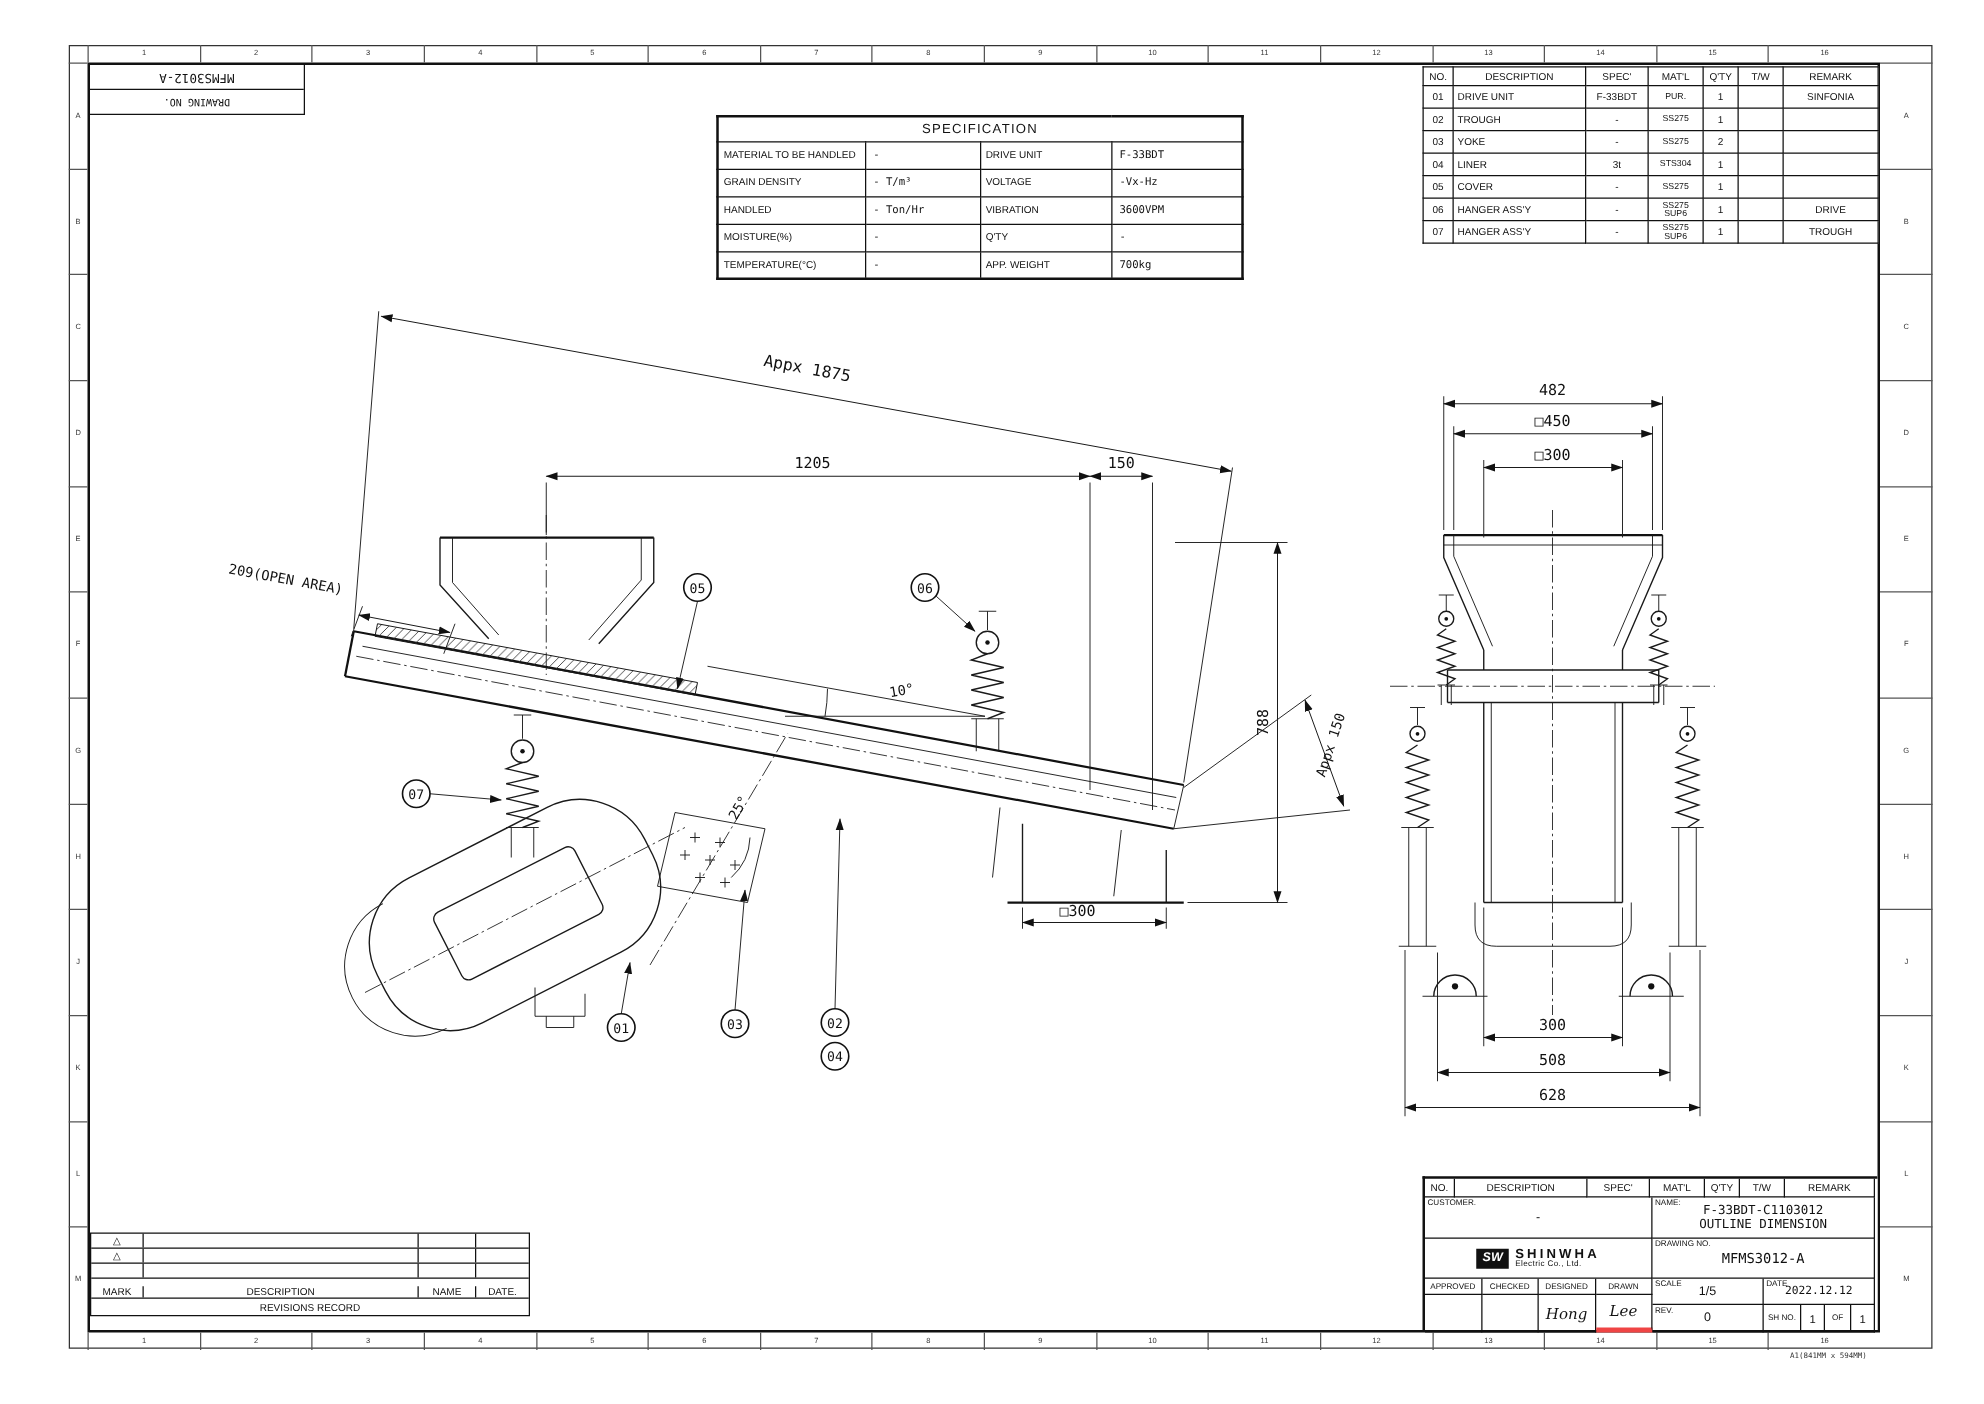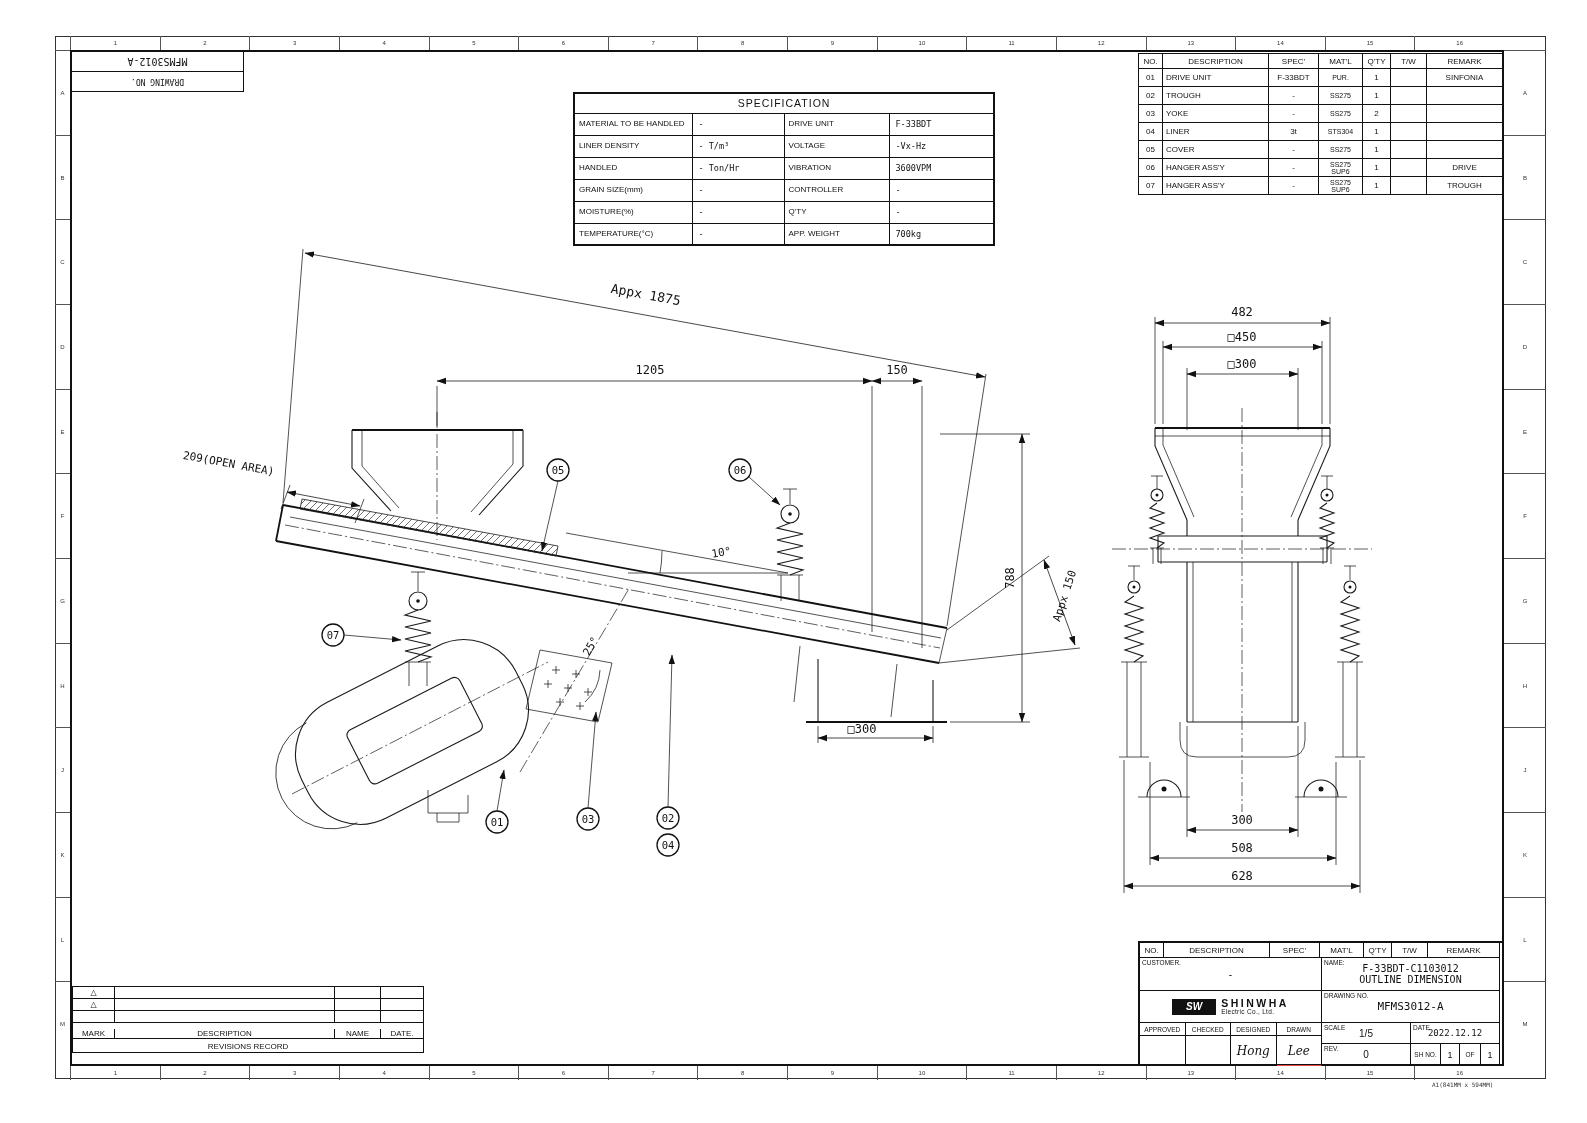--- a/index.html
+++ b/index.html
@@ -42,21 +42,21 @@
   .parts td.c-matl { white-space:pre-line; font-size:7px; line-height:1; }
 
   
   .tblock { left:1138px; top:941px; width:364px; height:123px; background:#fff; border:2px solid #111; border-right:none; border-bottom:none; z-index:2; font-size:8px; }
   .tb-cell { position:absolute; border-right:1px solid #111; border-bottom:1px solid #111; overflow:hidden; }
   .tb-head { display:flex; align-items:center; justify-content:center; font-size:8px; }
   .microlab { position:absolute; left:2px; top:1px; font-size:6.5px; }
   .center-wrap { width:100%; height:100%; display:flex; flex-direction:column; align-items:center; justify-content:center; }
   .sig { font-family:"DejaVu Serif", serif; font-style:italic; font-size:12px; }
   .logo-row { display:flex; align-items:center; justify-content:center; gap:5px; height:100%; }
-  .logo-mark { width:44px; height:16px; background:#111; color:#fff; font-weight:bold; font-style:italic; font-size:10px; display:flex; align-items:center; justify-content:center; }
+  .logo-mark { width:26px; height:16px; background:#111; color:#fff; font-weight:bold; font-style:italic; font-size:10px; display:flex; align-items:center; justify-content:center; }
   .logo-name { font-weight:bold; font-size:10.5px; letter-spacing:2.5px; line-height:1; }
   .logo-sub { font-size:6.5px; letter-spacing:0.3px; }
 
   
   .rev { left:72px; top:986px; width:352px; height:67px; border:1px solid #111; background:#fff; z-index:2; font-size:8px; }
   .rev-row { display:flex; border-bottom:1px solid #111; }
   .rev-row:last-child { border-bottom:none; }
   .rev-cell { border-right:1px solid #111; display:flex; align-items:center; justify-content:center; overflow:hidden; }
   .rev-cell:last-child { border-right:none; }
   .w-mark{width:42px;} .w-desc{width:220px;} .w-name{width:46px;} .w-date{flex:1;}
@@ -396,36 +396,30 @@
     </tbody>
     <tbody>
 
     <tr>
         <td class="lab">MATERIAL TO BE HANDLED</td>
         <td class="val">-</td>
         <td class="lab">DRIVE UNIT</td>
         <td class="val">F-33BDT</td>
       </tr>
         <tr>
-        <td class="lab">LINER DENSITY</td>
+        <td class="lab">GRAIN DENSITY</td>
         <td class="val">- T/m³</td>
         <td class="lab">VOLTAGE</td>
         <td class="val">-Vx-Hz</td>
       </tr>
         <tr>
         <td class="lab">HANDLED</td>
         <td class="val">- Ton/Hr</td>
         <td class="lab">VIBRATION</td>
         <td class="val">3600VPM</td>
-      </tr>
-        <tr>
-        <td class="lab">GRAIN SIZE(mm)</td>
-        <td class="val">-</td>
-        <td class="lab">CONTROLLER</td>
-        <td class="val">-</td>
       </tr>
         <tr>
         <td class="lab">MOISTURE(%)</td>
         <td class="val">-</td>
         <td class="lab">Q'TY</td>
         <td class="val">-</td>
       </tr>
         <tr>
         <td class="lab">TEMPERATURE(°C)</td>
         <td class="val">-</td>
@@ -572,21 +566,21 @@
         <div class="tb-head" style="flex:1;border-right:1px solid #111;border-bottom:1px solid #111;font-size:6.5px">CHECKED</div>
         <div class="tb-head" style="flex:1;border-right:1px solid #111;border-bottom:1px solid #111;font-size:6.5px">DESIGNED</div>
         <div class="tb-head" style="flex:1;border-right:1px solid #111;border-bottom:1px solid #111;font-size:6.5px">DRAWN</div>
       </div>
 
     <div class="abs" style="left:0;top:93px;width:182px;height:30px;display:flex">
 
     <div class="tb-head sig" style="flex:1;border-right:1px solid #111;border-bottom:1px solid #111"></div>
         <div class="tb-head sig" style="flex:1;border-right:1px solid #111;border-bottom:1px solid #111"></div>
         <div class="tb-head sig" style="flex:1;border-right:1px solid #111;border-bottom:1px solid #111">Hong</div>
-        <div class="tb-head sig" style="flex:1;border-right:1px solid #111;border-bottom:1px solid #ef4444">Lee</div>
+        <div class="tb-head sig" style="flex:1;border-right:1px solid #111;border-bottom:4px solid #ef4444">Lee</div>
       </div>
 
     <div class="tb-cell" style="left:182px;top:80px;width:89px;height:21px">
       <span class="microlab">SCALE</span>
       <div class="center-wrap">
           <span style="font-size:10px">1/5</span>
         </div>
     </div>
     <div class="tb-cell" style="left:271px;top:80px;width:89px;height:21px">
       <span class="microlab">DATE</span>

